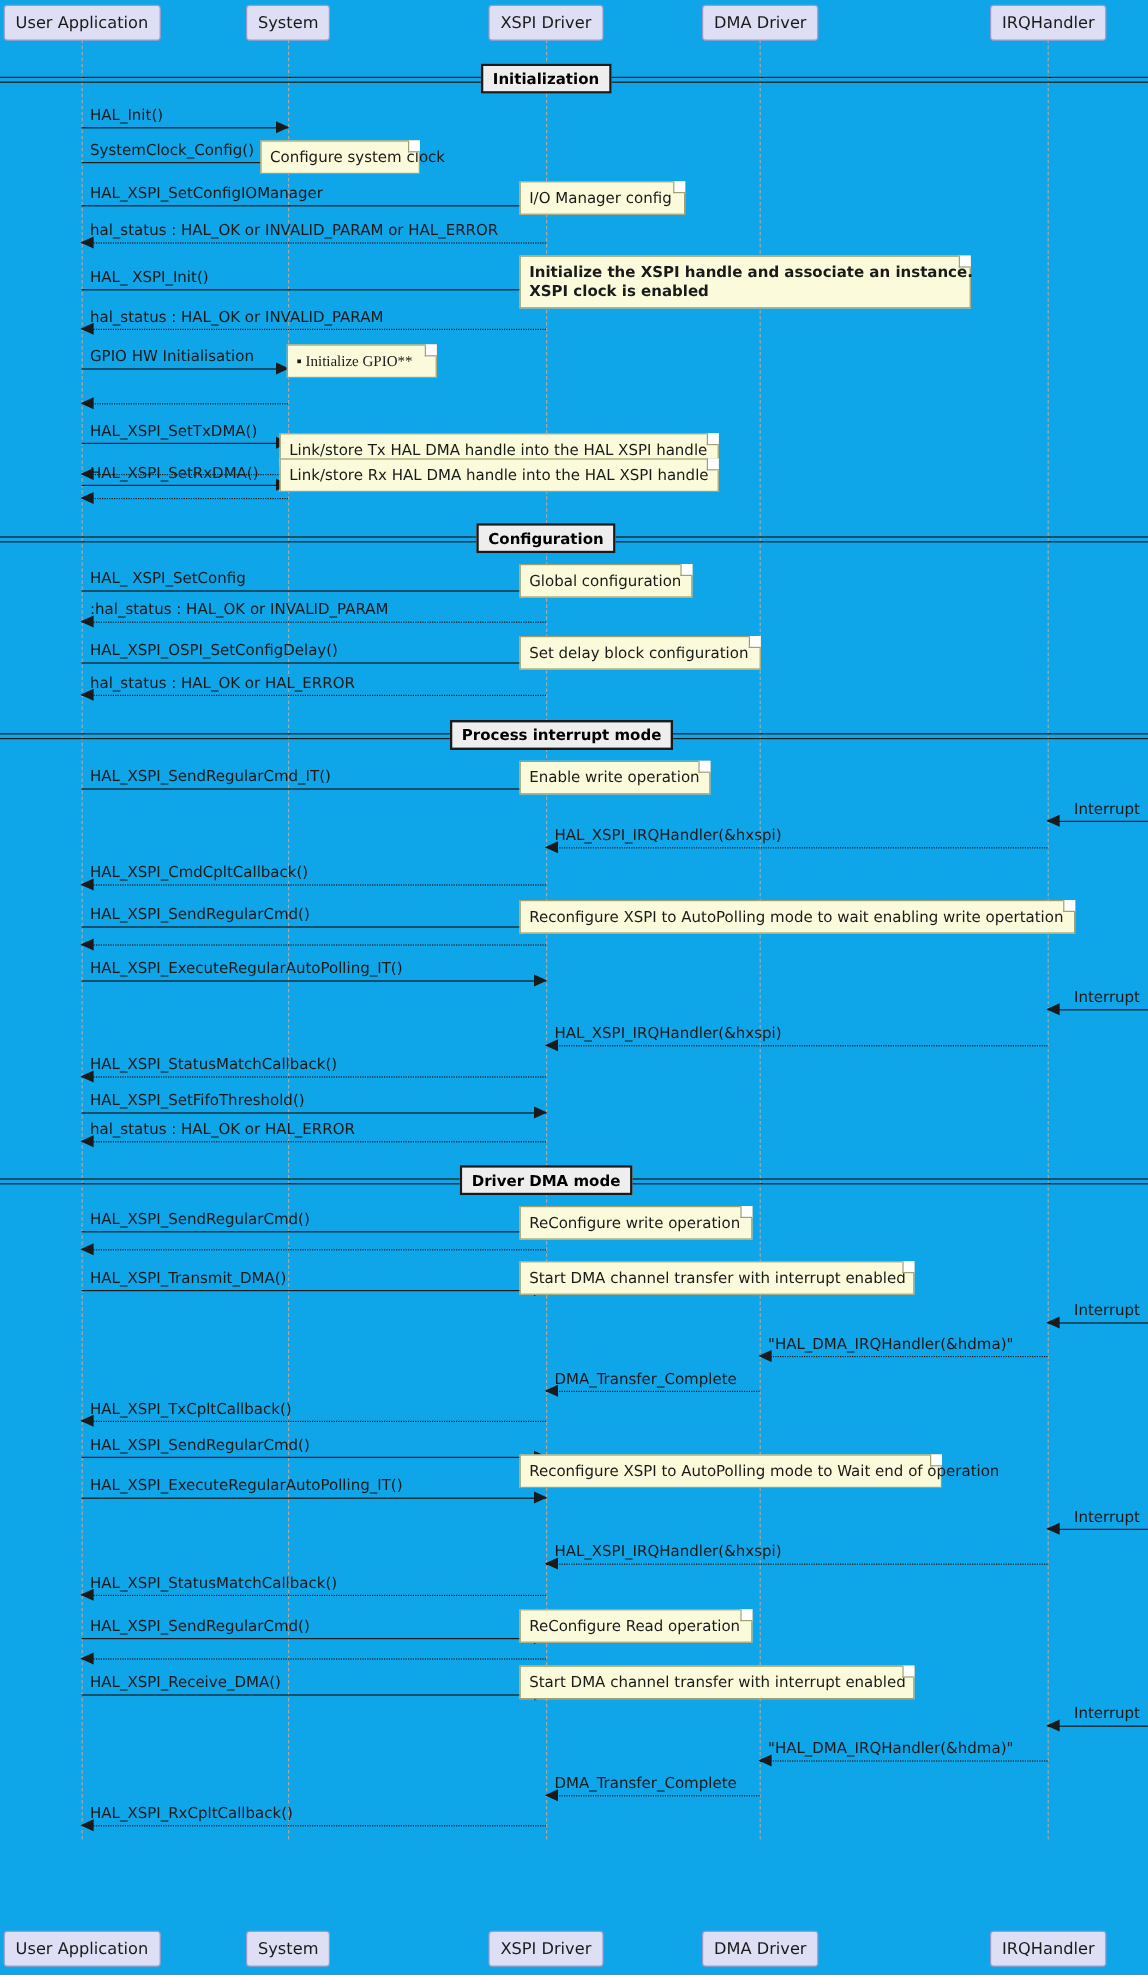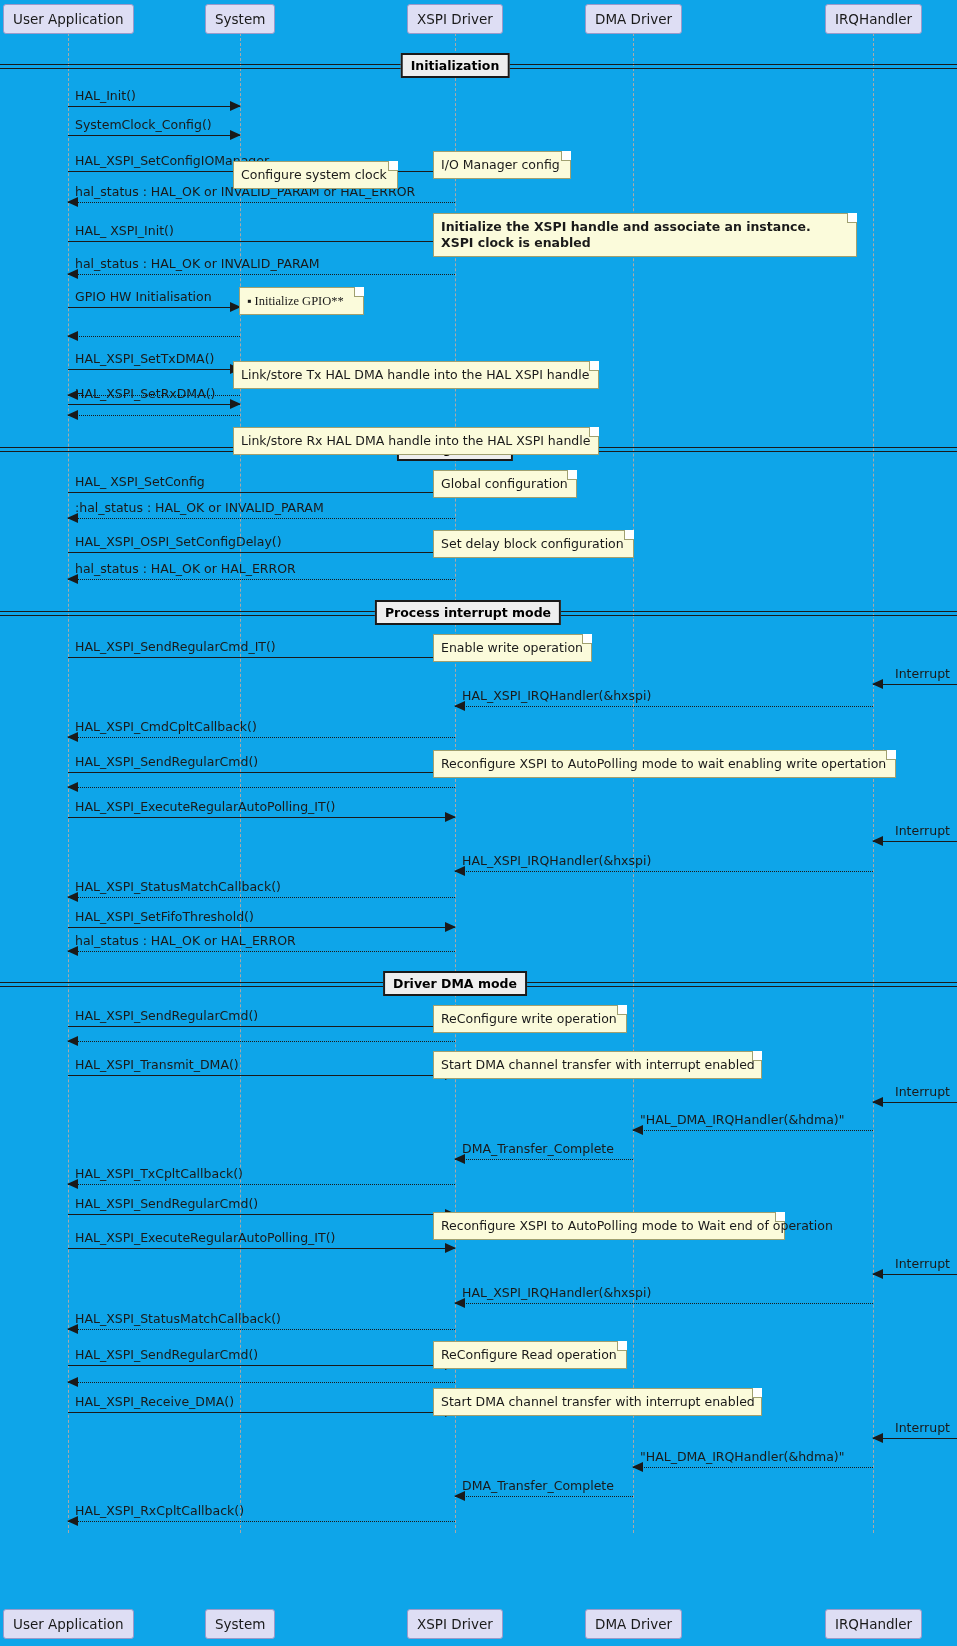--- a/index.html
+++ b/index.html
@@ -394,27 +394,27 @@
         <div class="head"></div>
         <div class="txt">DMA_Transfer_Complete</div>
       </div>
       <div class="msg dotted left" style="left: 68px; width: 387px; top: 1521px;">
         <div class="line"></div>
         <div class="head"></div>
         <div class="txt">HAL_XSPI_RxCpltCallback()</div>
       </div>
     </div>
   <div id="notes">
-      <div class="note" style="left: 233px; top: 117px; width: 165px; min-height: 24px; margin-top: 44px;">Configure system clock<div class="fold"></div></div>
+      <div class="note" style="left: 217px; top: 117px; width: 133px; min-height: 24px;">Configure system clock<div class="fold"></div></div>
       <div class="note" style="left: 433px; top: 151px; width: 138px; min-height: 24px;">I/O Manager config<div class="fold"></div></div>
-      <div class="note bold" style="left: 433px; top: 213px; width: 424px; min-height: 40px;">Initialize the XSPI handle and associate an instance.
+      <div class="note bold" style="left: 433px; top: 213px; width: 376px; min-height: 40px;">Initialize the XSPI handle and associate an instance.
 XSPI clock is enabled<div class="fold"></div></div>
       <div class="note" style="left: 239px; top: 287px; width: 125px; min-height: 24px; font-family: Liberation Serif, serif;">▪ Initialize GPIO**<div class="fold"></div></div>
       <div class="note" style="left: 233px; top: 361px; width: 366px; min-height: 24px;">Link/store Tx HAL DMA handle into the HAL XSPI handle<div class="fold"></div></div>
-      <div class="note" style="left: 233px; top: 382px; width: 366px; min-height: 24px; margin-top: 45px;">Link/store Rx HAL DMA handle into the HAL XSPI handle<div class="fold"></div></div>
+      <div class="note" style="left: 233px; top: 382px; width: 366px; min-height: 24px;">Link/store Rx HAL DMA handle into the HAL XSPI handle<div class="fold"></div></div>
       <div class="note" style="left: 433px; top: 470px; width: 144px; min-height: 24px;">Global configuration<div class="fold"></div></div>
       <div class="note" style="left: 433px; top: 530px; width: 201px; min-height: 24px;">Set delay block configuration<div class="fold"></div></div>
       <div class="note" style="left: 433px; top: 634px; width: 159px; min-height: 24px;">Enable write operation<div class="fold"></div></div>
       <div class="note" style="left: 433px; top: 750px; width: 463px; min-height: 24px;">Reconfigure XSPI to AutoPolling mode to wait enabling write opertation<div class="fold"></div></div>
       <div class="note" style="left: 433px; top: 1005px; width: 194px; min-height: 24px;">ReConfigure write operation<div class="fold"></div></div>
       <div class="note" style="left: 433px; top: 1051px; width: 329px; min-height: 24px;">Start DMA channel transfer with interrupt enabled<div class="fold"></div></div>
       <div class="note" style="left: 433px; top: 1212px; width: 352px; min-height: 24px;">Reconfigure XSPI to AutoPolling mode to Wait end of operation<div class="fold"></div></div>
       <div class="note" style="left: 433px; top: 1341px; width: 194px; min-height: 24px;">ReConfigure Read operation<div class="fold"></div></div>
       <div class="note" style="left: 433px; top: 1388px; width: 329px; min-height: 24px;">Start DMA channel transfer with interrupt enabled<div class="fold"></div></div>
     </div>

